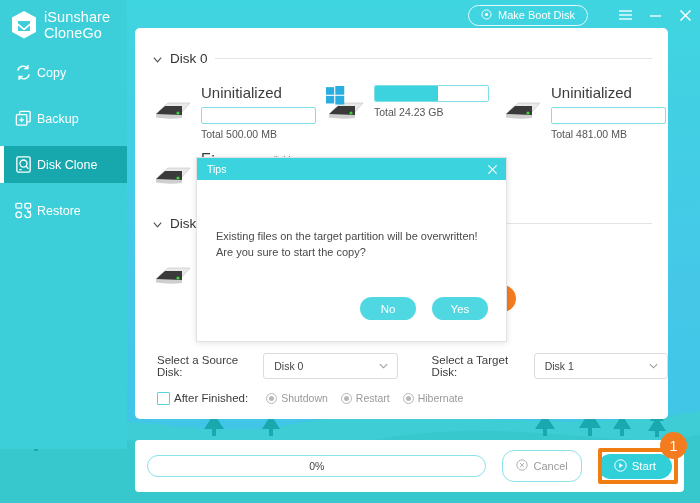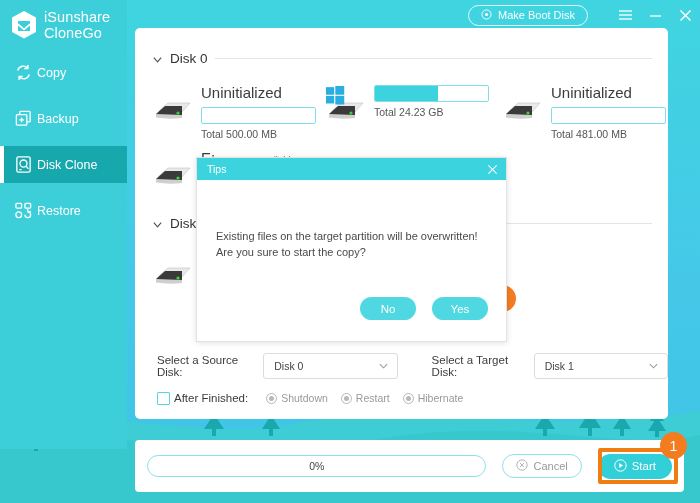--- a/index.html
+++ b/index.html
@@ -124,21 +124,21 @@
     background: #ffffff; border-radius: 4px; z-index: 4;
     display: flex; align-items: center; padding: 0 12px;
   }
   #progress-track {
     width: 341px; height: 22px; border: 1px solid #8ae2ea; border-radius: 11px;
     display: flex; align-items: center; justify-content: center;
     font-size: 10.5px; color: #444; background: #fff;
   }
   #cancel-btn {
     display: flex; align-items: center; gap: 5px;
-    margin-left: 16px; height: 24px; padding: 0 13px;
+    margin-left: 16px; height: 32px; padding: 0 13px;
     border: 1px solid #8ae2ea; border-radius: 12px;
     color: #9a9a9a; font-size: 11px; cursor: pointer; background: #fff;
   }
   #start-btn {
     display: flex; align-items: center; gap: 5px;
     margin-left: 16px; height: 25px; padding: 0 16px;
     border-radius: 13px; background: #31cfd8; color: #fff;
     font-size: 11.5px; cursor: pointer;
   }
 

